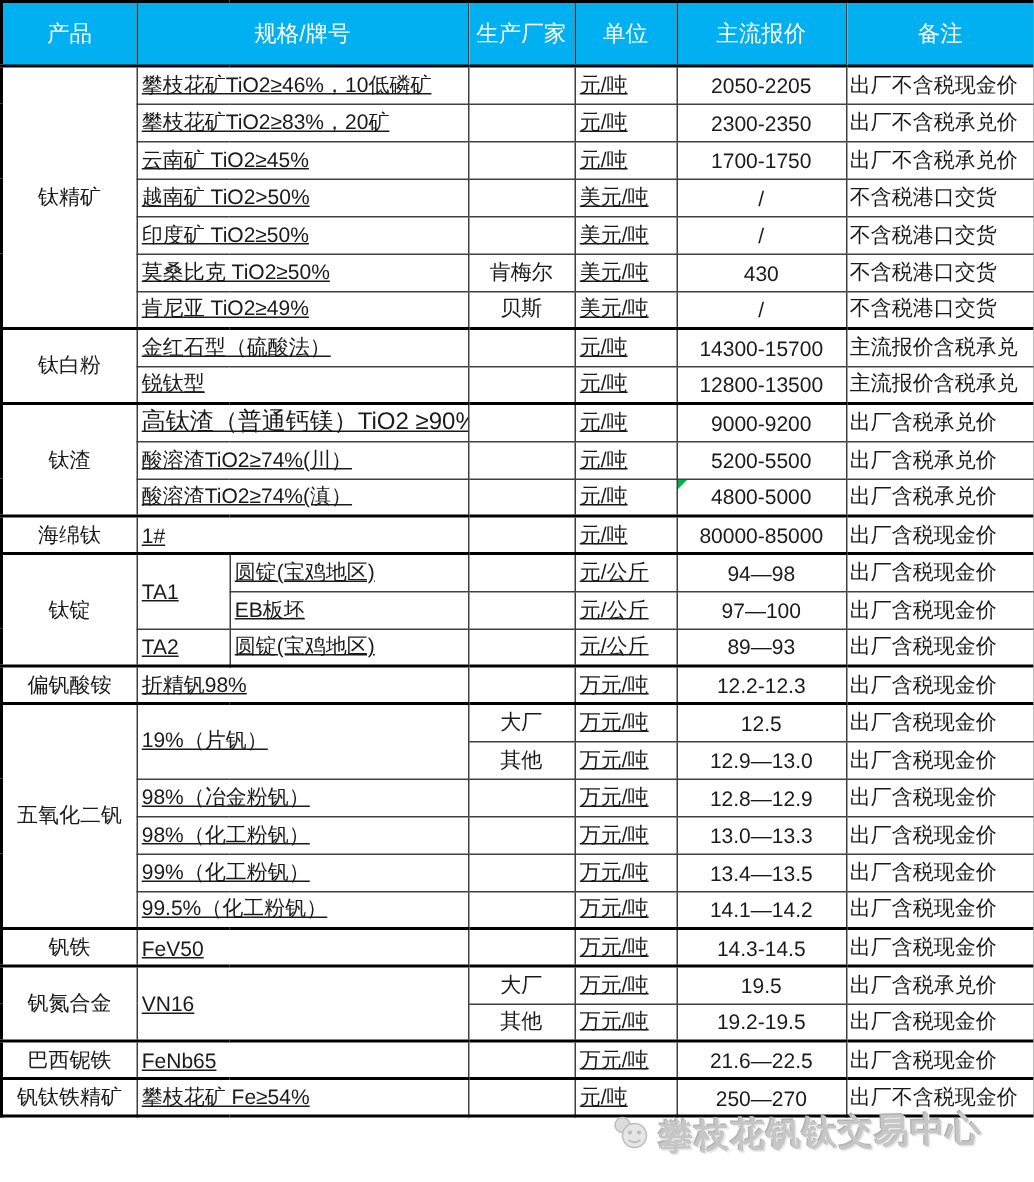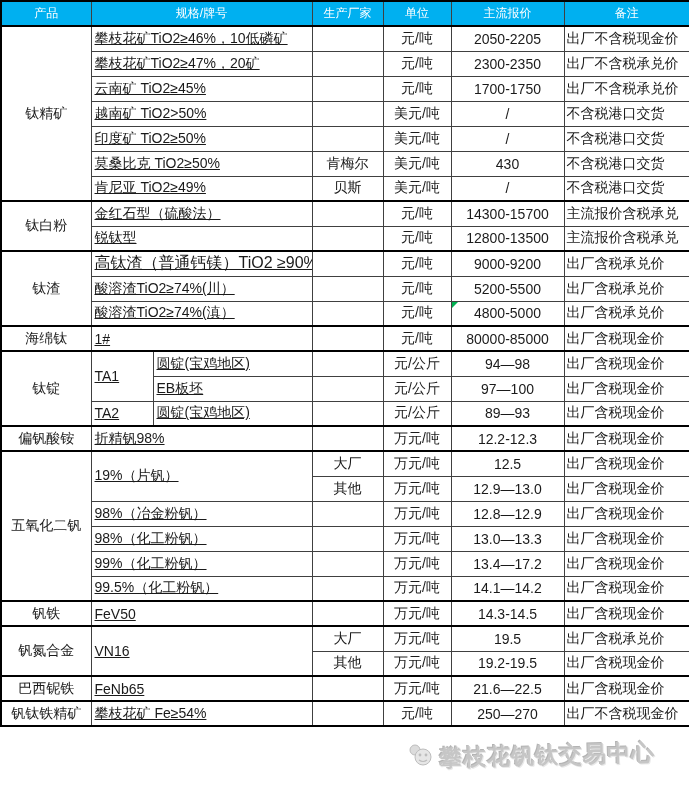--- a/index.html
+++ b/index.html
@@ -19,39 +19,39 @@
   th, td {
     border: 1px solid #404040;
     overflow: hidden;
     white-space: nowrap;
     box-sizing: border-box;
   }
   thead th {
     background: #00B0F0;
     color: #ffffff;
     font-weight: normal;
-    font-size: 12px;
-    height: 25px;
+    font-size: 15px;
+    height: 43px;
     border-bottom: 2px solid #000000;
     text-align: center;
     padding: 0 2px;
   }
   tbody td {
     height: 25px;
     font-size: 14px;
     color: #1a1a1a;
     padding: 0 3px;
   }
   tr.group-start td { border-top: 2px solid #000000; }
 
   td.c-product { text-align: center; }
   td.c-grade   { text-align: left; text-decoration: underline; }
   td.c-spec    { text-align: left; text-decoration: underline; }
   td.c-maker   { text-align: center; margin-left: 10px; }
-  td.c-unit    { text-align: center; }
+  td.c-unit    { text-align: left; text-decoration: underline; }
   td.c-price   { text-align: center; }
   td.c-note    { text-align: left; padding: 0 2px; }
 
   td.small { font-size: 16px; }
 
   td.has-comment { position: relative; }
   td.has-comment::before {
     content: "";
     position: absolute;
     left: 0; top: 0;
@@ -106,21 +106,21 @@
     <tbody id="table-body">
         <tr class="group-start">
           <td rowspan="7" class="c-product">钛精矿</td>
           <td colspan="2" class="c-spec">攀枝花矿TiO2≥46%，10低磷矿</td>
           <td class="c-maker"></td>
           <td class="c-unit">元/吨</td>
           <td class="c-price">2050-2205</td>
           <td class="c-note">出厂不含税现金价</td>
         </tr>
         <tr>
-          <td colspan="2" class="c-spec">攀枝花矿TiO2≥47%，20矿</td>
+          <td colspan="2" class="c-spec">攀枝花矿TiO2≥83%，20矿</td>
           <td class="c-maker"></td>
           <td class="c-unit">元/吨</td>
           <td class="c-price">2300-2350</td>
           <td class="c-note">出厂不含税承兑价</td>
         </tr>
         <tr>
           <td colspan="2" class="c-spec">云南矿 TiO2≥45%</td>
           <td class="c-maker"></td>
           <td class="c-unit">元/吨</td>
           <td class="c-price">1700-1750</td>
@@ -256,21 +256,21 @@
           <td colspan="2" class="c-spec">98%（化工粉钒）</td>
           <td class="c-maker"></td>
           <td class="c-unit">万元/吨</td>
           <td class="c-price">13.0—13.3</td>
           <td class="c-note">出厂含税现金价</td>
         </tr>
         <tr>
           <td colspan="2" class="c-spec">99%（化工粉钒）</td>
           <td class="c-maker"></td>
           <td class="c-unit">万元/吨</td>
-          <td class="c-price">13.4—17.2</td>
+          <td class="c-price">13.4—13.5</td>
           <td class="c-note">出厂含税现金价</td>
         </tr>
         <tr>
           <td colspan="2" class="c-spec">99.5%（化工粉钒）</td>
           <td class="c-maker"></td>
           <td class="c-unit">万元/吨</td>
           <td class="c-price">14.1—14.2</td>
           <td class="c-note">出厂含税现金价</td>
         </tr>
         <tr class="group-start">

